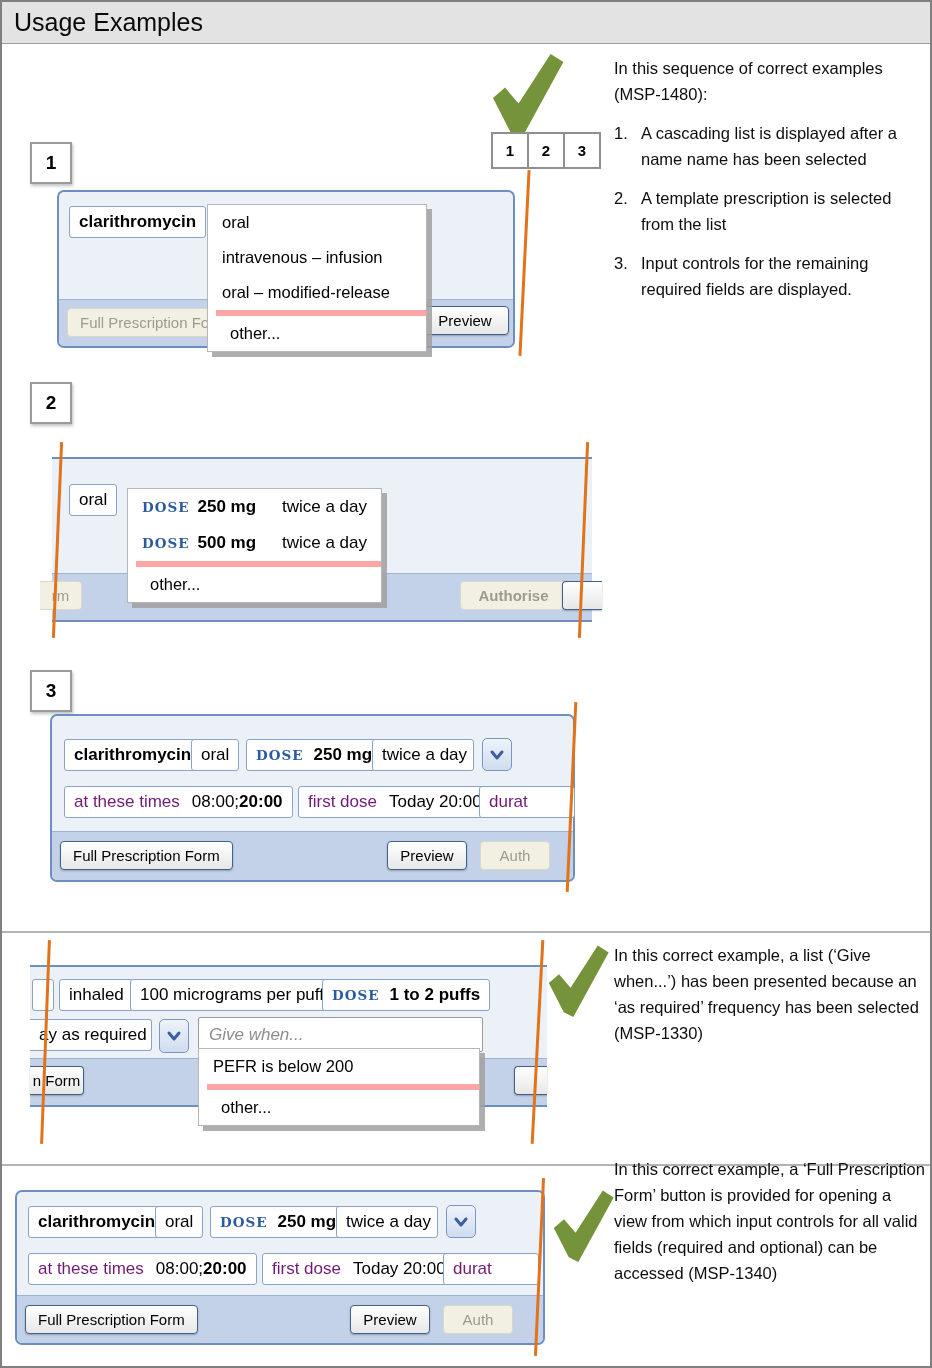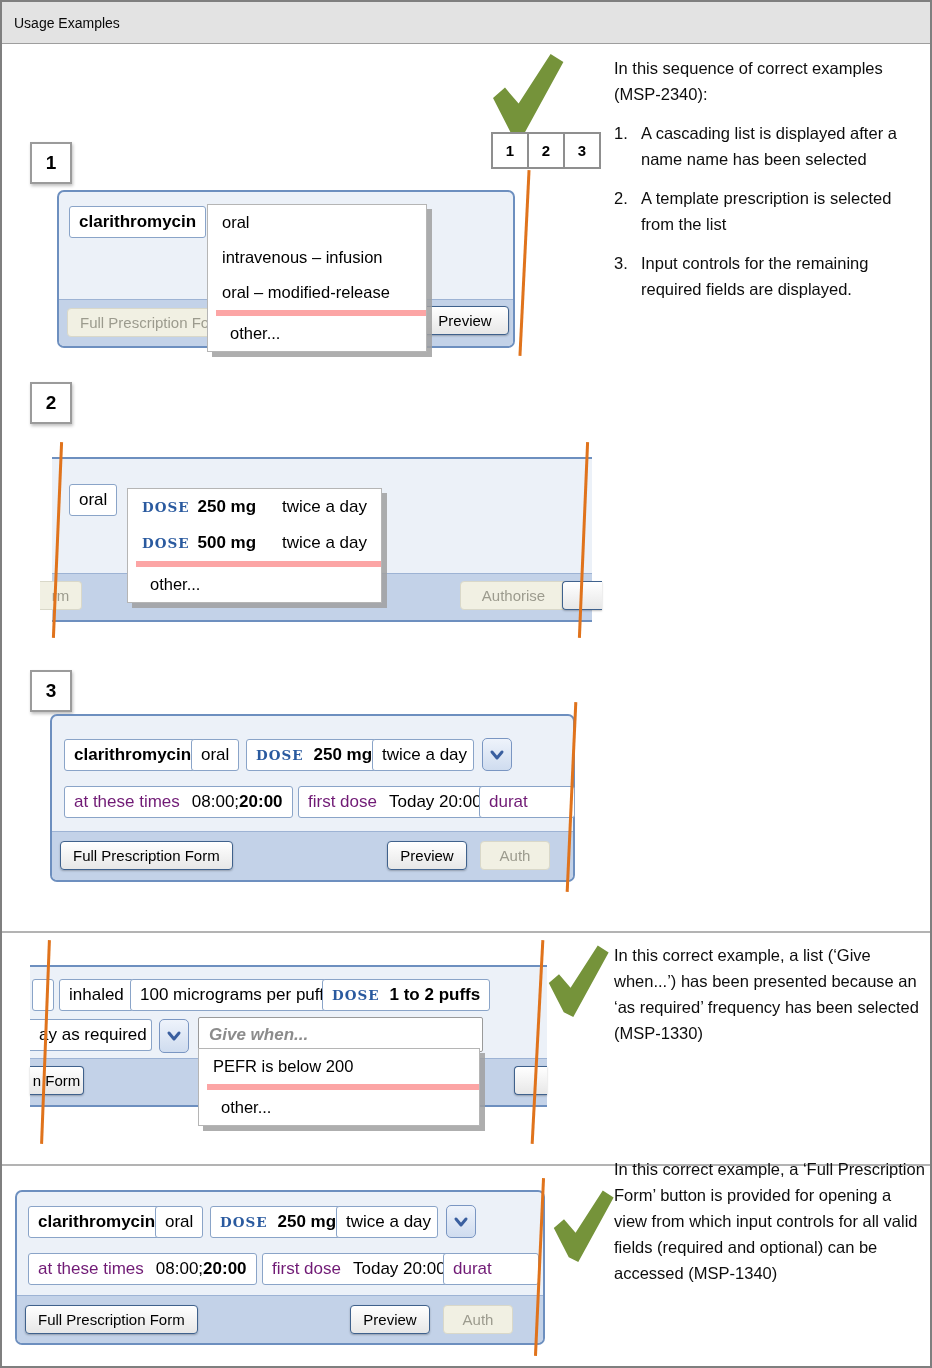--- a/index.html
+++ b/index.html
@@ -1,20 +1,20 @@
 <!DOCTYPE html>
 <html><head>
 <meta charset="utf-8">
 <style>
   html,body{margin:0;padding:0;background:#fff;}
   .page{position:relative;width:932px;height:1368px;background:#fff;border:2px solid #7f7f7f;
         box-sizing:border-box;font-family:"Liberation Sans",sans-serif;color:#000;overflow:hidden;}
   .titlebar{position:absolute;top:0;left:0;right:0;height:41px;background:#e3e3e3;
         border-bottom:1px solid #9e9e9e;display:flex;align-items:center;padding:0 12px;
-        font-size:14px;color:#0a0a0a;}
+        font-size:25px;color:#0a0a0a;}
   .divider{position:absolute;left:0;right:0;height:2px;background:#b3b3b3;}
 
   
   .numbox{position:absolute;width:38px;height:38px;background:#fff;border:2px solid #9b9b9b;
         box-shadow:1px 2px 3px rgba(0,0,0,.25);display:flex;align-items:center;justify-content:center;
         font-weight:bold;font-size:19px;}
   .steps{position:absolute;display:flex;}
   .step{width:34px;height:33px;background:#fff;border:2px solid #8f8f8f;margin-left:-2px;
         display:flex;align-items:center;justify-content:center;font-weight:bold;font-size:15px;}
   .step:first-child{margin-left:0;}
@@ -45,21 +45,21 @@
         background:linear-gradient(#eef3fb,#cfdcef);display:flex;align-items:center;justify-content:center;box-sizing:border-box;}
 
   .menu{position:absolute;background:#fff;border:1px solid #b5b5b5;
         box-shadow:5px 5px 0 rgba(160,160,160,.85);box-sizing:border-box;}
   .menu-item{padding:8px 14px;font-size:16.5px;color:#000;white-space:nowrap;}
   .menu-other{border-top:6px solid #fca5a5;margin-left:8px;}
   .menu-row{display:flex;align-items:baseline;padding:8px 14px;font-size:17px;white-space:nowrap;}
   .t-main{width:140px;display:flex;align-items:baseline;gap:8px;}
 
   .ghost-input{position:absolute;height:35px;border:1px solid #9a9a9a;background:#fff;border-radius:2px;
-        font-family:"Liberation Sans",sans-serif;font-size:17px;padding:0 10px;box-sizing:border-box;font-weight:bold;}
+        font-family:"Liberation Sans",sans-serif;font-size:17px;padding:0 10px;box-sizing:border-box;}
   .ghost-input::placeholder{font-style:italic;color:#8c8c8c;opacity:1;}
 
   .orange{position:absolute;width:3px;background:#e0731c;}
   .check{position:absolute;}
   .check svg{display:block;width:100%;height:100%;}
 
   .notes{position:absolute;font-size:16.5px;line-height:26px;color:#0d0d0d;}
   .note-intro{margin-bottom:13px;}
   .note-li{display:flex;margin-bottom:13px;}
   .note-num{width:27px;flex:none;}
@@ -77,21 +77,21 @@
       </svg>
   </div>
 
   <div class="steps" style="left:489px;top:130px;">
     <div class="step">1</div>
     <div class="step">2</div>
     <div class="step">3</div>
   </div>
 
   <div class="notes" style="left:612px;top:53px;width:305px;">
-    <div class="note-intro">In this sequence of correct examples (MSP-2340):</div>
+    <div class="note-intro">In this sequence of correct examples (MSP-1480):</div>
     <div class="note-li">
       <span class="note-num">1.</span>
       <span>A cascading list is displayed after a name name has been selected</span>
     </div>
     <div class="note-li">
       <span class="note-num">2.</span>
       <span>A template prescription is selected from the list</span>
     </div>
     <div class="note-li">
       <span class="note-num">3.</span>
@@ -121,21 +121,21 @@
   <div class="orange" style="left:521px;top:168px;height:186px;transform:rotate(2.8deg);"></div>
 
   <div class="numbox" style="left:28px;top:380px;">2</div>
 
   <div class="panel cropped" style="left:50px;top:455px;width:540px;height:165px;">
     <div class="field" style="left:17px;top:25px;">
       <span>oral</span>
     </div>
     <div class="panel-bar">
       <div class="btn disabled cut-l" style="left:-12px;top:7px;width:42px;">rm</div>
-      <div class="btn disabled" style="left:408px;top:7px;width:107px;">Authorise</div>
+      <div class="btn disabled" style="left:408px;top:7px;width:107px;font-weight:bold;">Authorise</div>
       <div class="btn cut-r" style="left:510px;top:7px;width:40px;"></div>
     </div>
   </div>
 
   <div class="menu" style="left:125px;top:486px;width:255px;">
     <div class="menu-row">
       <span class="t-main">
         <span class="doselbl">DOSE</span>
         <b>250 mg</b>
       </span>

